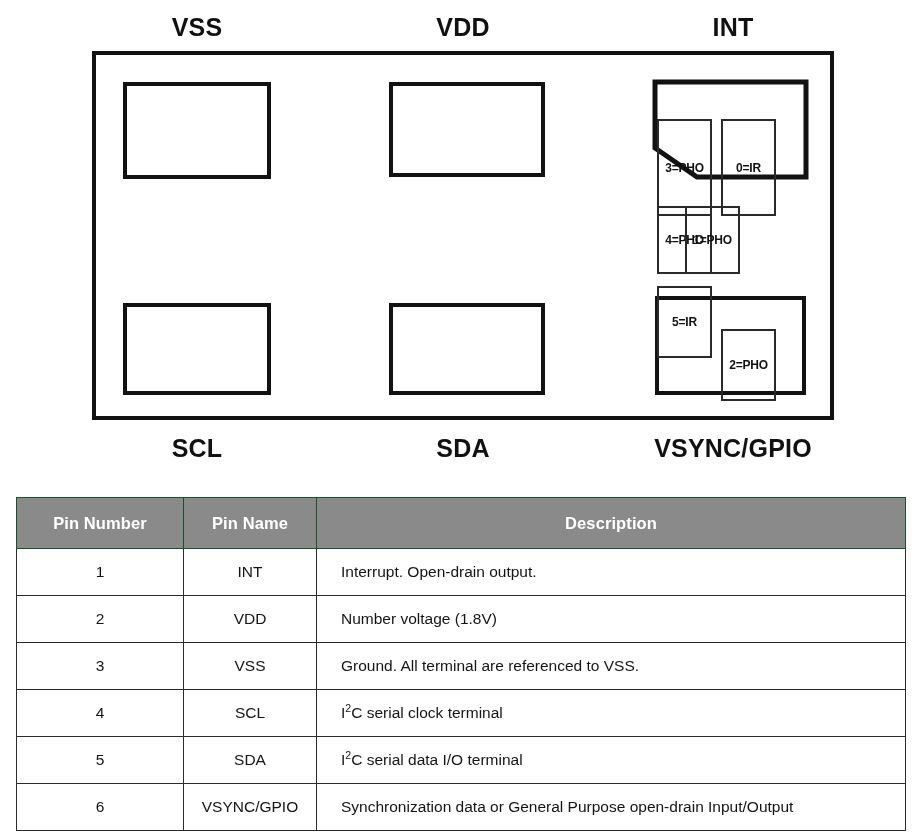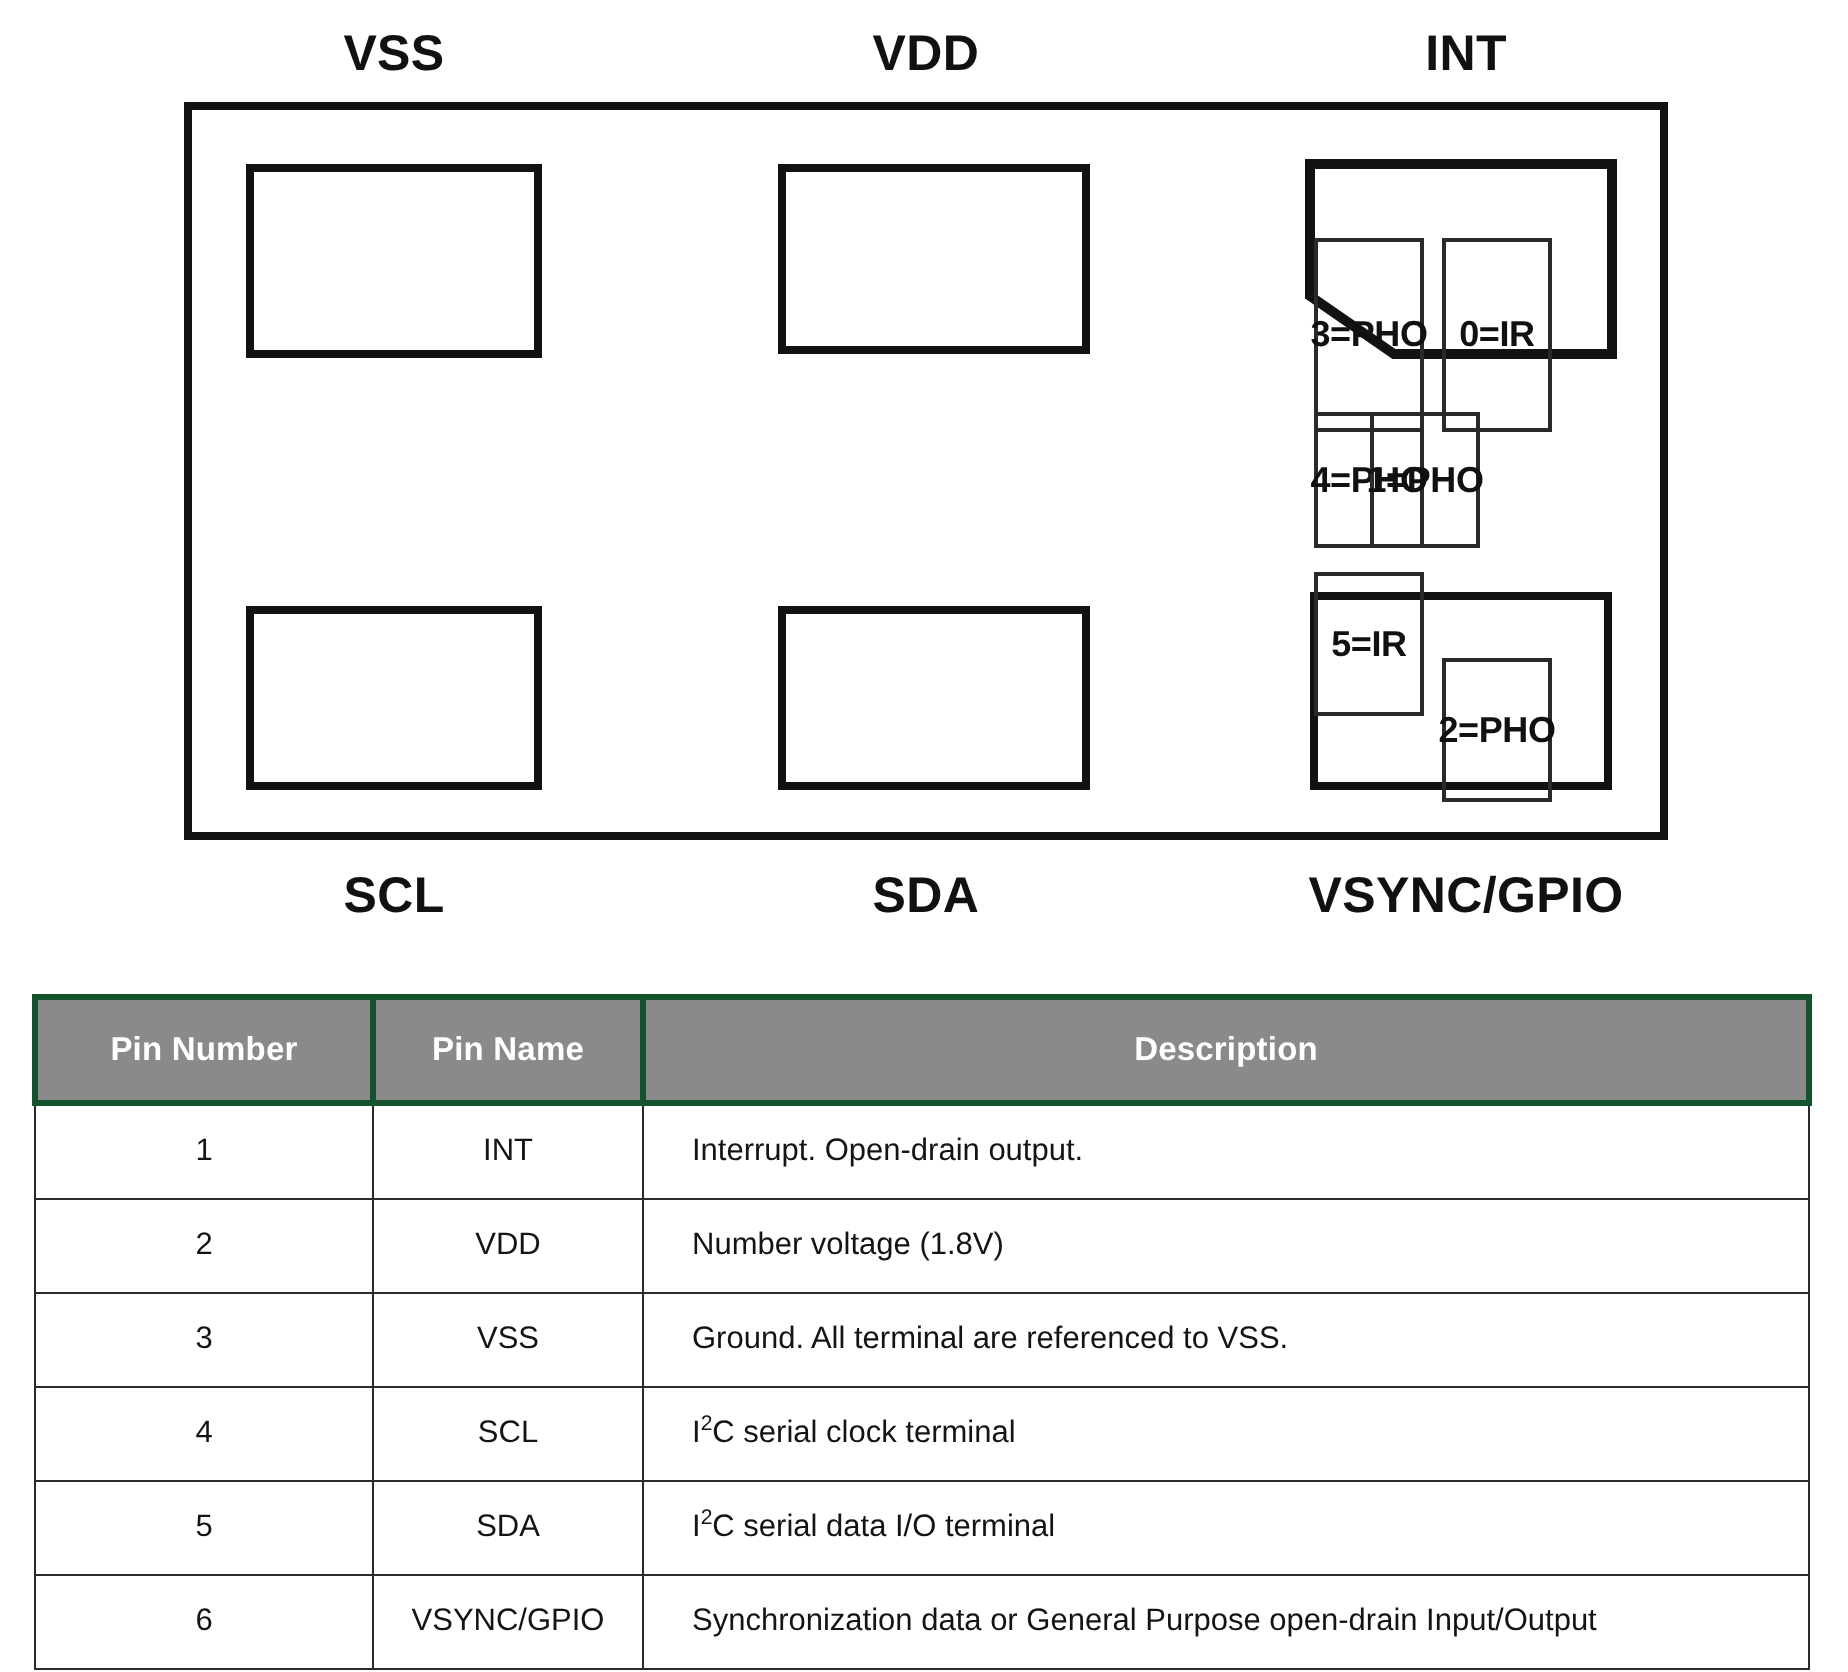--- a/index.html
+++ b/index.html
@@ -57,21 +57,21 @@
 
   
   .cell {
     position: absolute;
     border: 2px solid #2a2a2a;
     box-sizing: border-box;
     background: transparent;
     display: flex;
     align-items: center;
     justify-content: center;
-    font-size: 18px;
+    font-size: 12px;
     font-weight: bold;
     color: #111111;
     letter-spacing: -0.2px;
   }
 
   
   #pin-table-wrap {
     position: absolute;
     left: 16px;
     top: 497px;
@@ -81,21 +81,21 @@
     border-collapse: collapse;
     width: 890px;
     table-layout: fixed;
   }
   table.pin-table th {
     background: #8a8a8a;
     color: #ffffff;
     font-weight: bold;
     font-size: 16.5px;
     height: 48px;
-    border: 3px solid #14532d;
+    border: 1px solid #14532d;
     text-align: center;
     vertical-align: middle;
     letter-spacing: 0.1px;
   }
   table.pin-table td {
     border: 1px solid #2b2b2b;
     height: 44px;
     font-size: 15.5px;
     vertical-align: middle;
     color: #141414;

